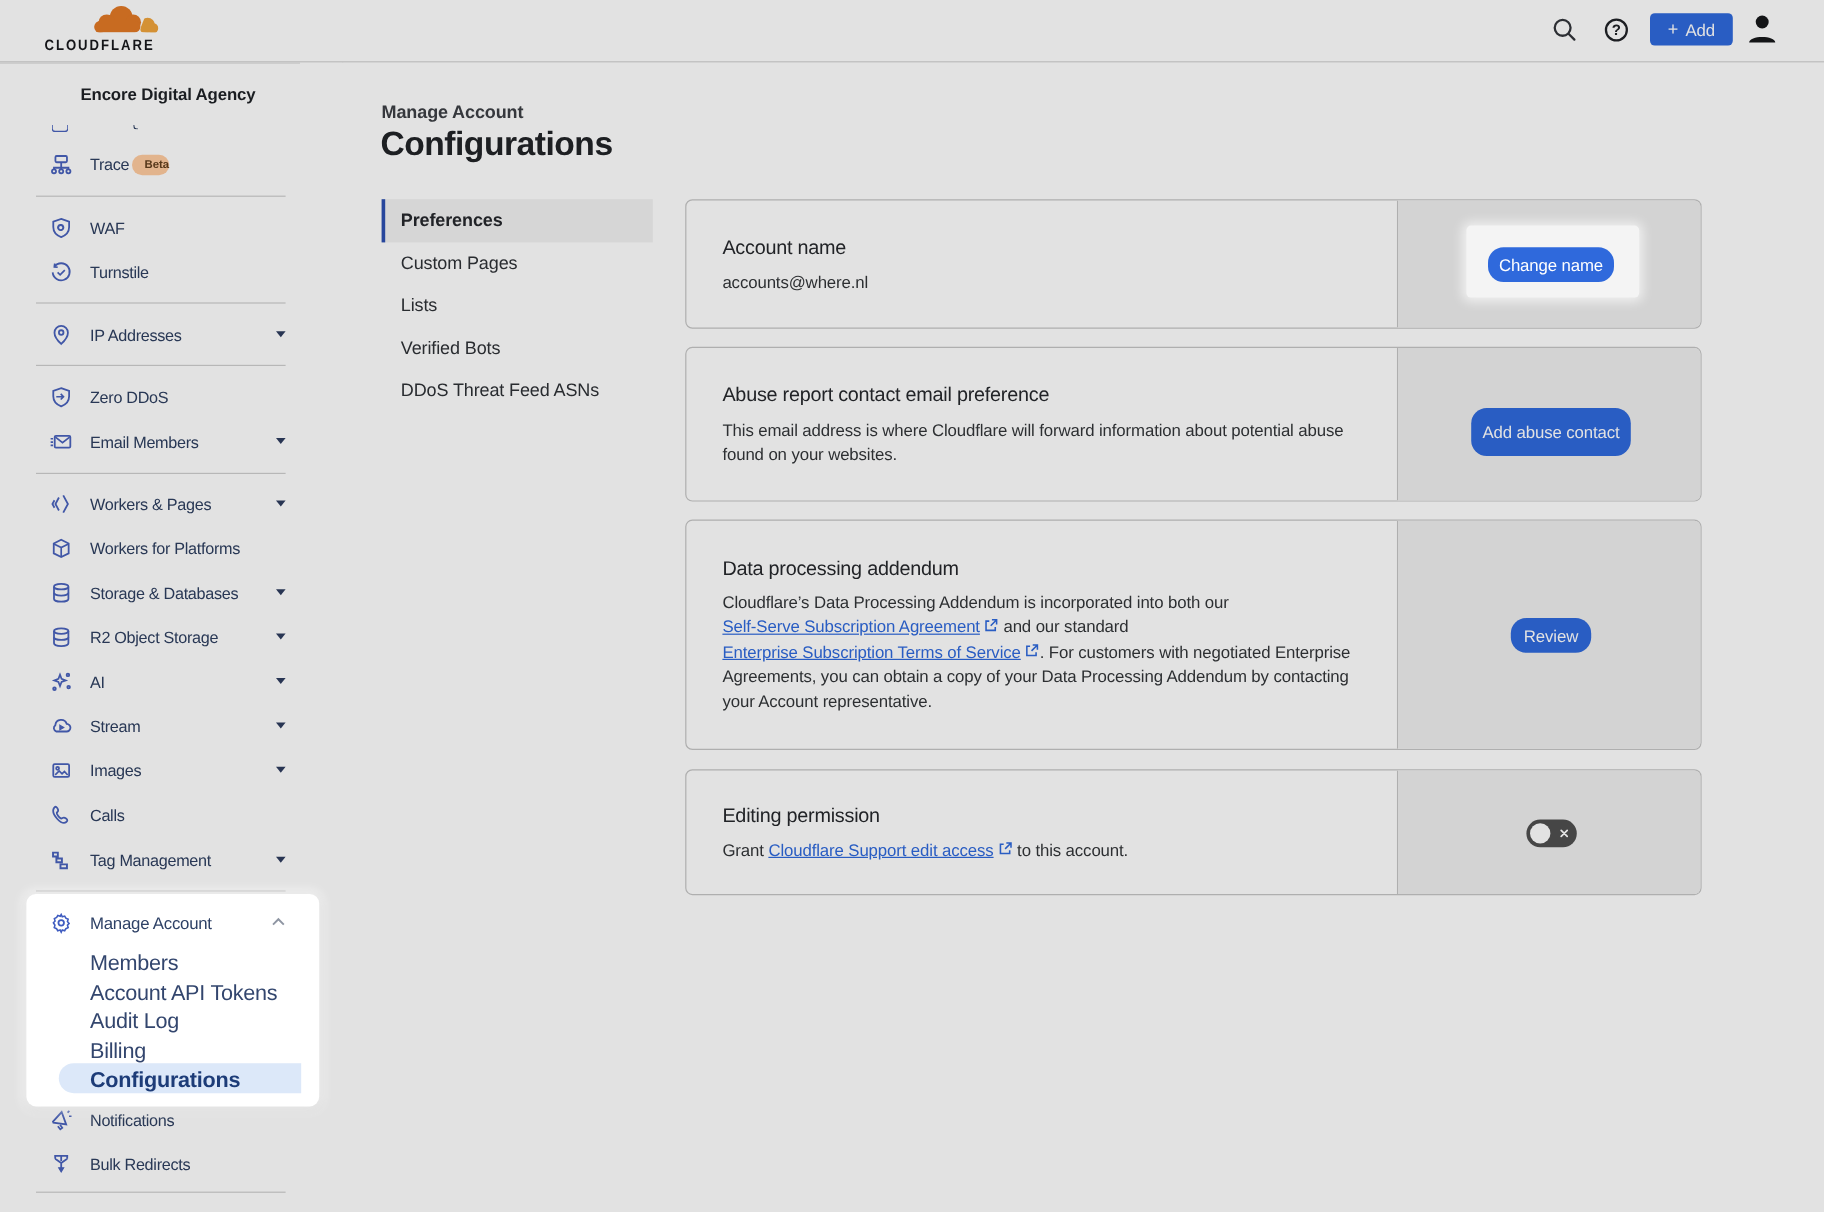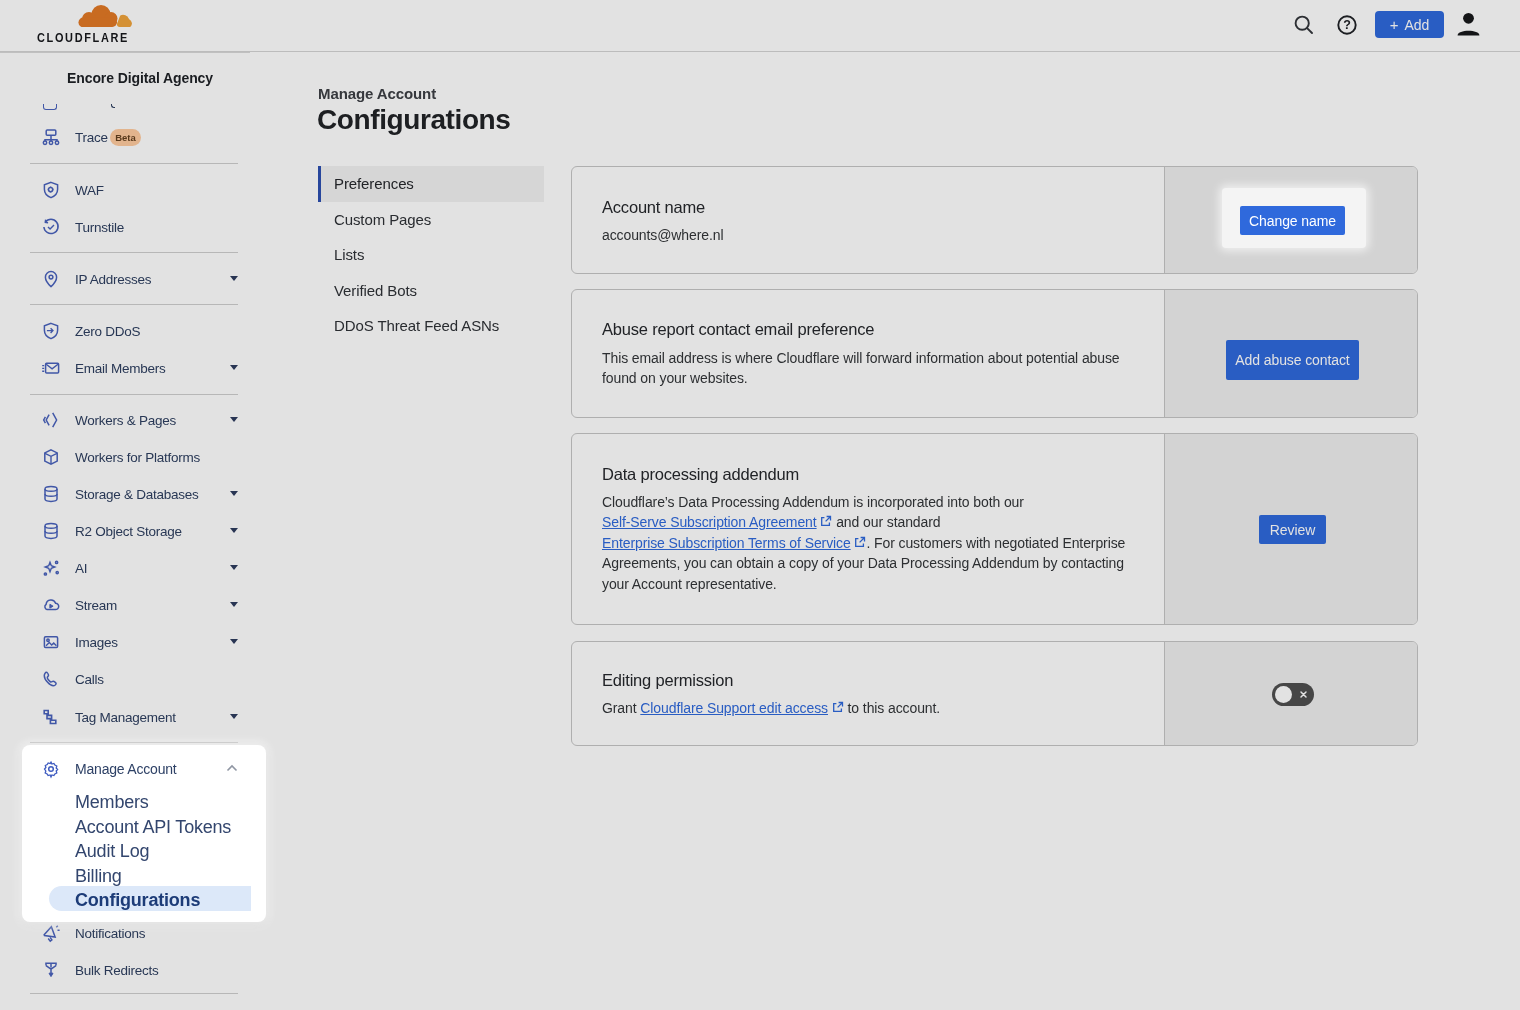--- a/index.html
+++ b/index.html
@@ -29,21 +29,21 @@
 .card { position:absolute; left:321px; width:847px; background:#fff;
   border:1px solid #c6c6c6; border-radius:6px; }
 .card-right { position:absolute; right:0; top:0; bottom:0; width:253px;
   background:#efefef; border-left:1px solid #c6c6c6; border-radius:0 5px 5px 0; }
 .card h3 { position:absolute; left:30px; font-size:16.5px; font-weight:400;
   color:#26282c; letter-spacing:-0.2px; white-space:nowrap; }
 .bline { position:absolute; left:30px; font-size:14px; color:#333639;
   letter-spacing:-0.1px; white-space:nowrap; }
 a.lnk { color:#2f69dc; text-decoration:underline; }
 .btn { position:absolute; display:flex; align-items:center; justify-content:center;
-  background:#2f69dc; color:#fff; font-size:14px; border-radius:2px;
+  background:#2f69dc; color:#fff; font-size:14px; border-radius:13px;
   letter-spacing:-0.1px; }
 .tab { position:absolute; left:84px; width:220px; font-size:15px; color:#2f3237;
   letter-spacing:-0.1px; line-height:21px; white-space:nowrap; }
 .sub-tx { position:absolute; left:53px; font-size:18px; letter-spacing:-0.2px; color:#33466e;
   white-space:nowrap; }
 </style>
 </head>
 <body>
 <div id="topbar">
   <svg class="abs" style="left:34px;top:4px" width="98" height="44" viewBox="0 0 98 44">
@@ -86,21 +86,21 @@
 
   <div class="nav-row" style="top:66.5px">
     <svg class="nav-ic" viewBox="0 0 20 20" fill="none" stroke="#4a63bd" stroke-width="1.5">
       <rect x="5.2" y="3" width="9.6" height="5.2" rx="1"></rect>
       <path d="M10 8.2v2.6M4 14v-1.2h12V14M10 10.8V14"></path>
       <circle cx="4" cy="15.8" r="1.7"></circle>
         <circle cx="10" cy="15.8" r="1.7"></circle>
         <circle cx="16" cy="15.8" r="1.7"></circle>
     </svg>
     <div class="nav-tx">Trace</div>
-    <div class="abs" style="left:110px;top:10px;width:31px;height:17px;background:#ffcba0;border-radius:9px;text-align:center;line-height:17px;font-size:9.5px;font-weight:700;color:#64411f">Beta</div>
+    <div class="abs" style="left:110px;top:10px;width:31px;height:17px;background:#ffcba0;border-radius:9px;text-align:right;line-height:17px;font-size:9.5px;font-weight:700;color:#64411f">Beta</div>
   </div>
   <div class="divider" style="top:111px"></div>
 
   <div class="nav-row" style="top:119.5px">
     <svg class="nav-ic" viewBox="0 0 20 20" fill="none" stroke="#4a63bd" stroke-width="1.5">
       <path d="M10 2.4l6.6 2.3v4.5c0 4.1-2.9 7-6.6 8.4-3.7-1.4-6.6-4.3-6.6-8.4V4.7z"></path>
       <circle cx="9.6" cy="9.6" r="2.1"></circle>
       <path d="M9.6 6.6v1M9.6 11.6v1M6.7 9.6h1M11.5 9.6h1"></path>
     </svg>
     <div class="nav-tx">WAF</div>
@@ -250,21 +250,21 @@
     <div class="abs" style="left:27px;top:141px;width:202px;height:25px;background:#dce8f9;border-radius:12.5px 0 0 12.5px"></div>
     <div class="sub-tx" style="top:145px;font-weight:700;color:#1d3c78">Configurations</div>
   </div>
 </div>
 <div id="side-title-line"></div>
 <div id="main">
   <div class="abs" style="left:68px;top:33px;font-size:15px;font-weight:700;color:#3d4045;letter-spacing:-0.1px">Manage Account</div>
   <div class="abs" style="left:67px;top:52px;font-size:28px;font-weight:700;color:#212327;letter-spacing:-0.4px">Configurations</div>
 
   <div class="abs" style="left:68px;top:113.5px;width:226px;height:36px;background:#f2f2f2;border-left:3.5px solid #2c50b0"></div>
-  <div class="tab" style="top:121px;left:84px;font-weight:400;color:#26282d">Preferences</div>
+  <div class="tab" style="top:121px;left:84px;font-weight:700;color:#26282d">Preferences</div>
   <div class="tab" style="top:157px">Custom Pages</div>
   <div class="tab" style="top:192px">Lists</div>
   <div class="tab" style="top:227.5px">Verified Bots</div>
   <div class="tab" style="top:263px">DDoS Threat Feed ASNs</div>
 
   <div class="card" style="top:114px;height:107.5px">
     <div class="card-right"></div>
     <h3 style="top:28px;line-height:24px">Account name</h3>
     <div class="bline" style="top:58px;line-height:20px">accounts@where.nl</div>
   </div>

